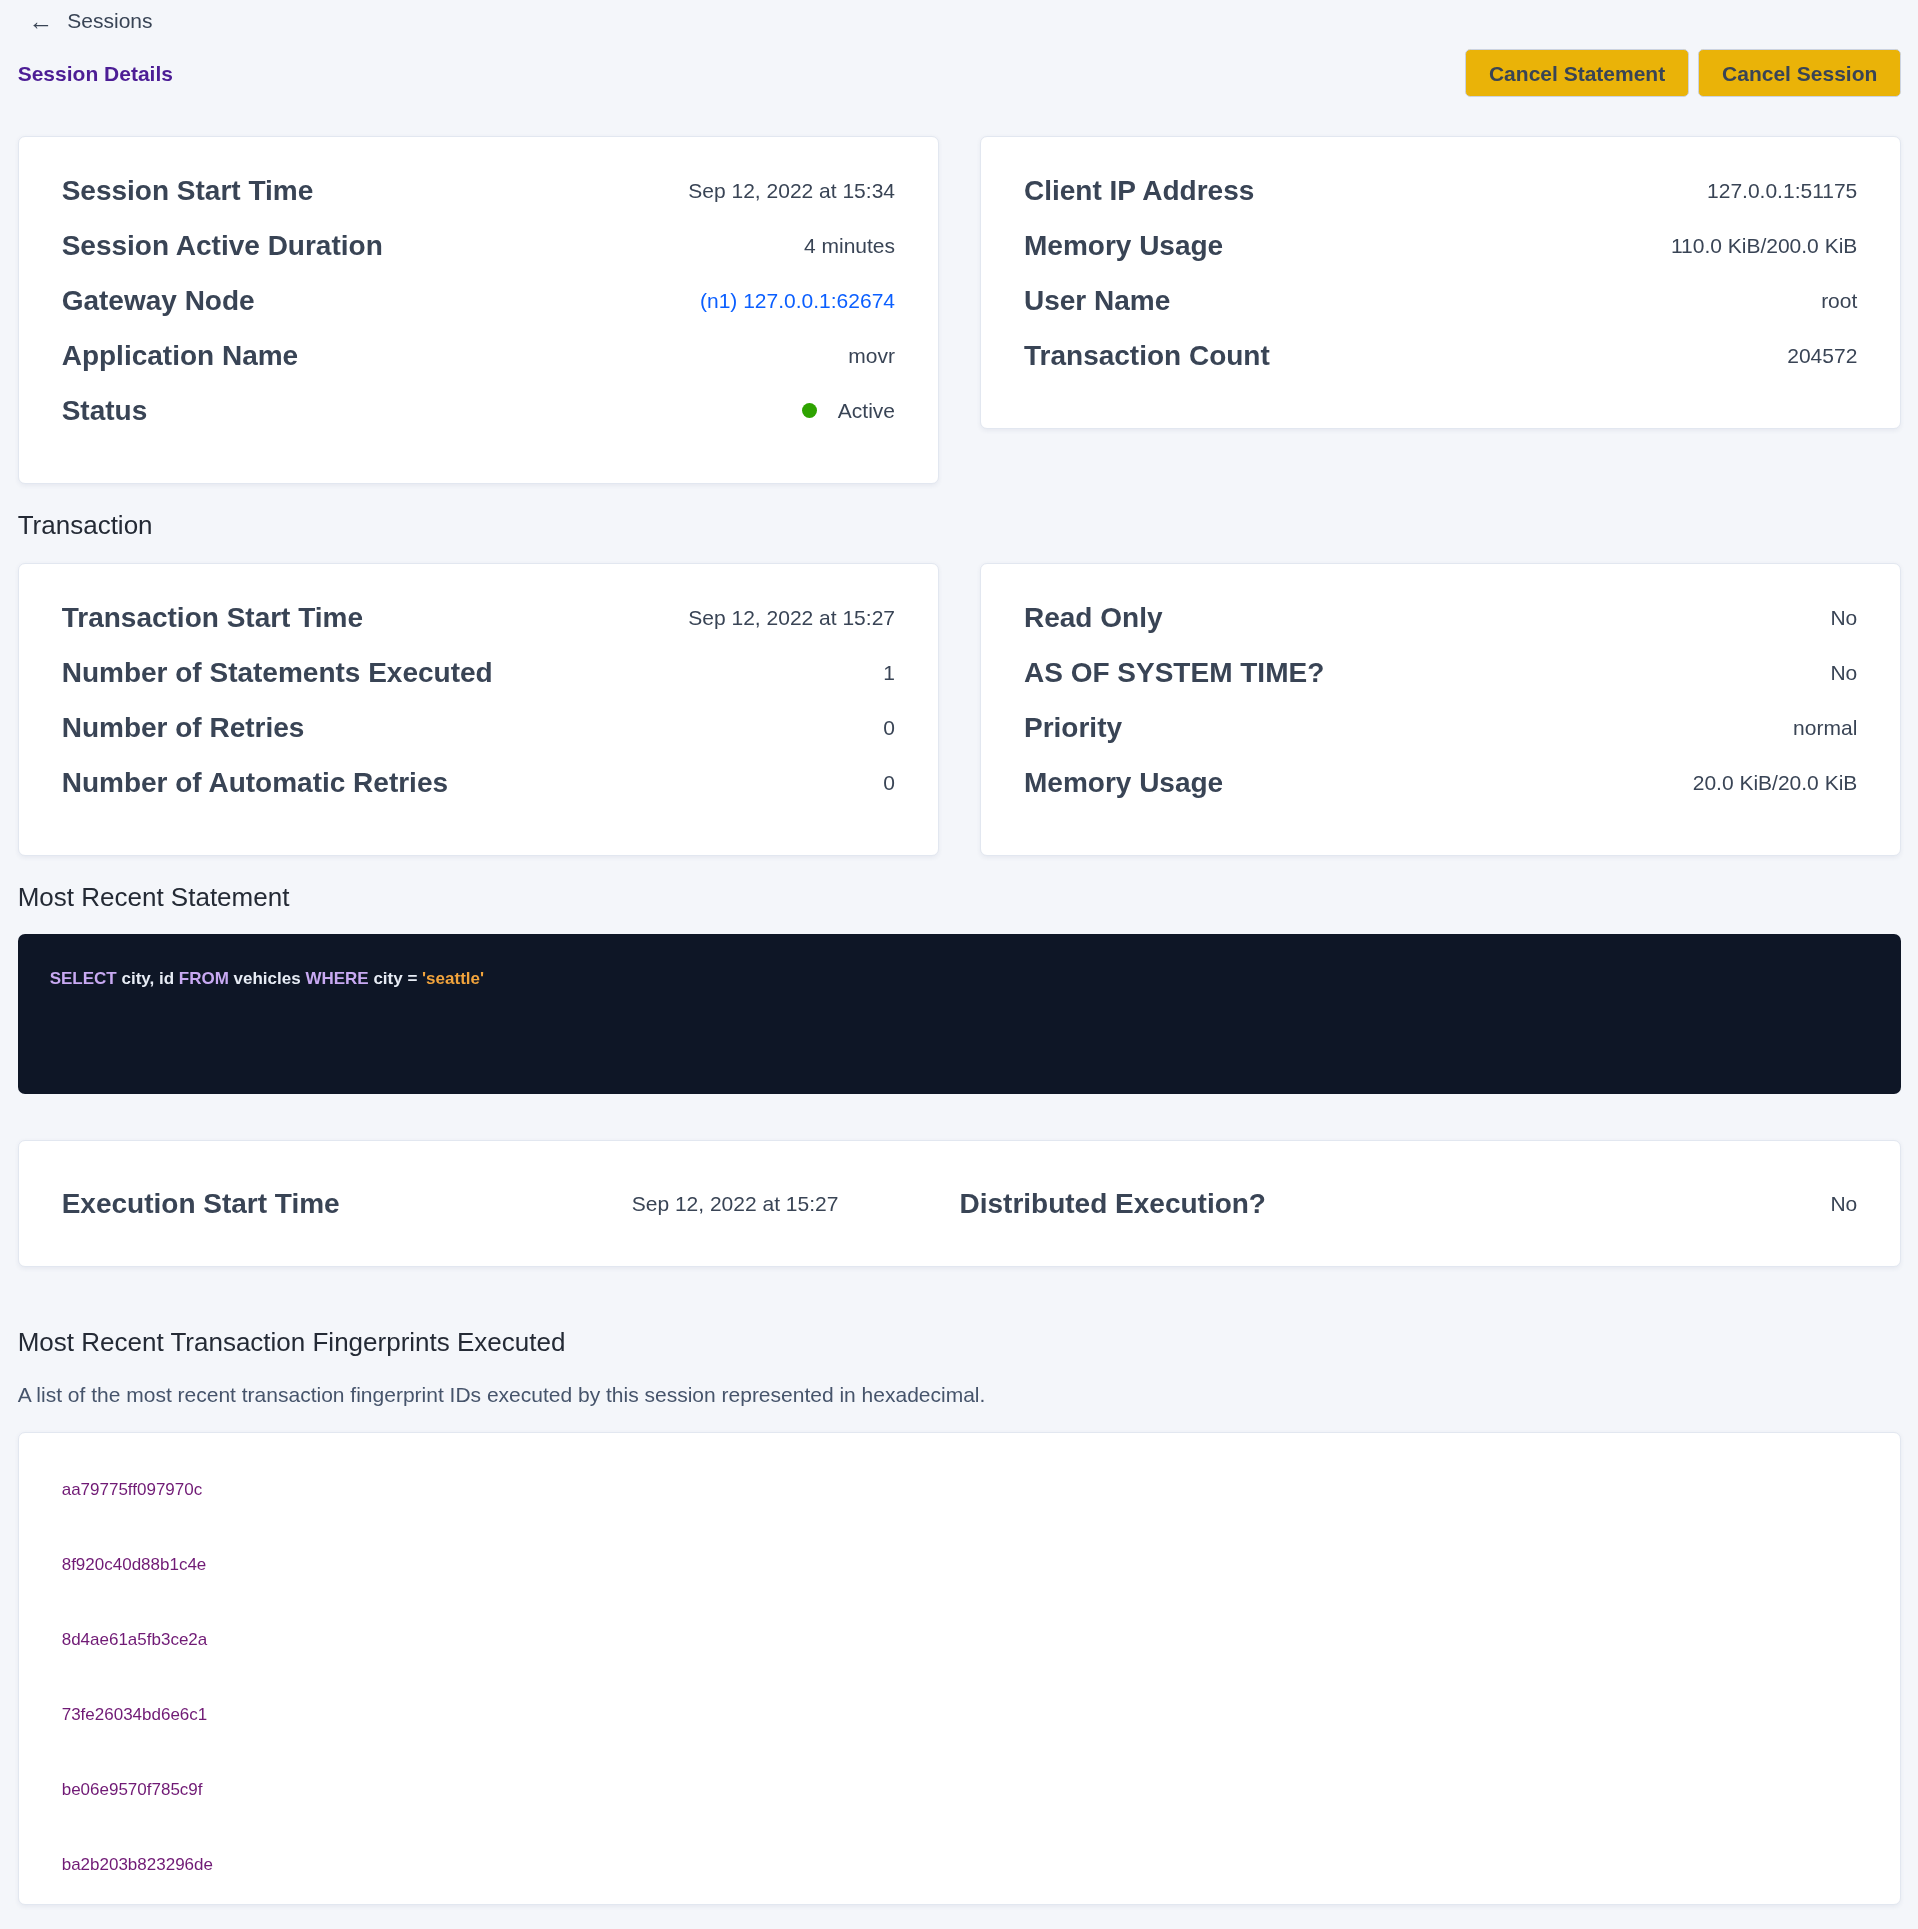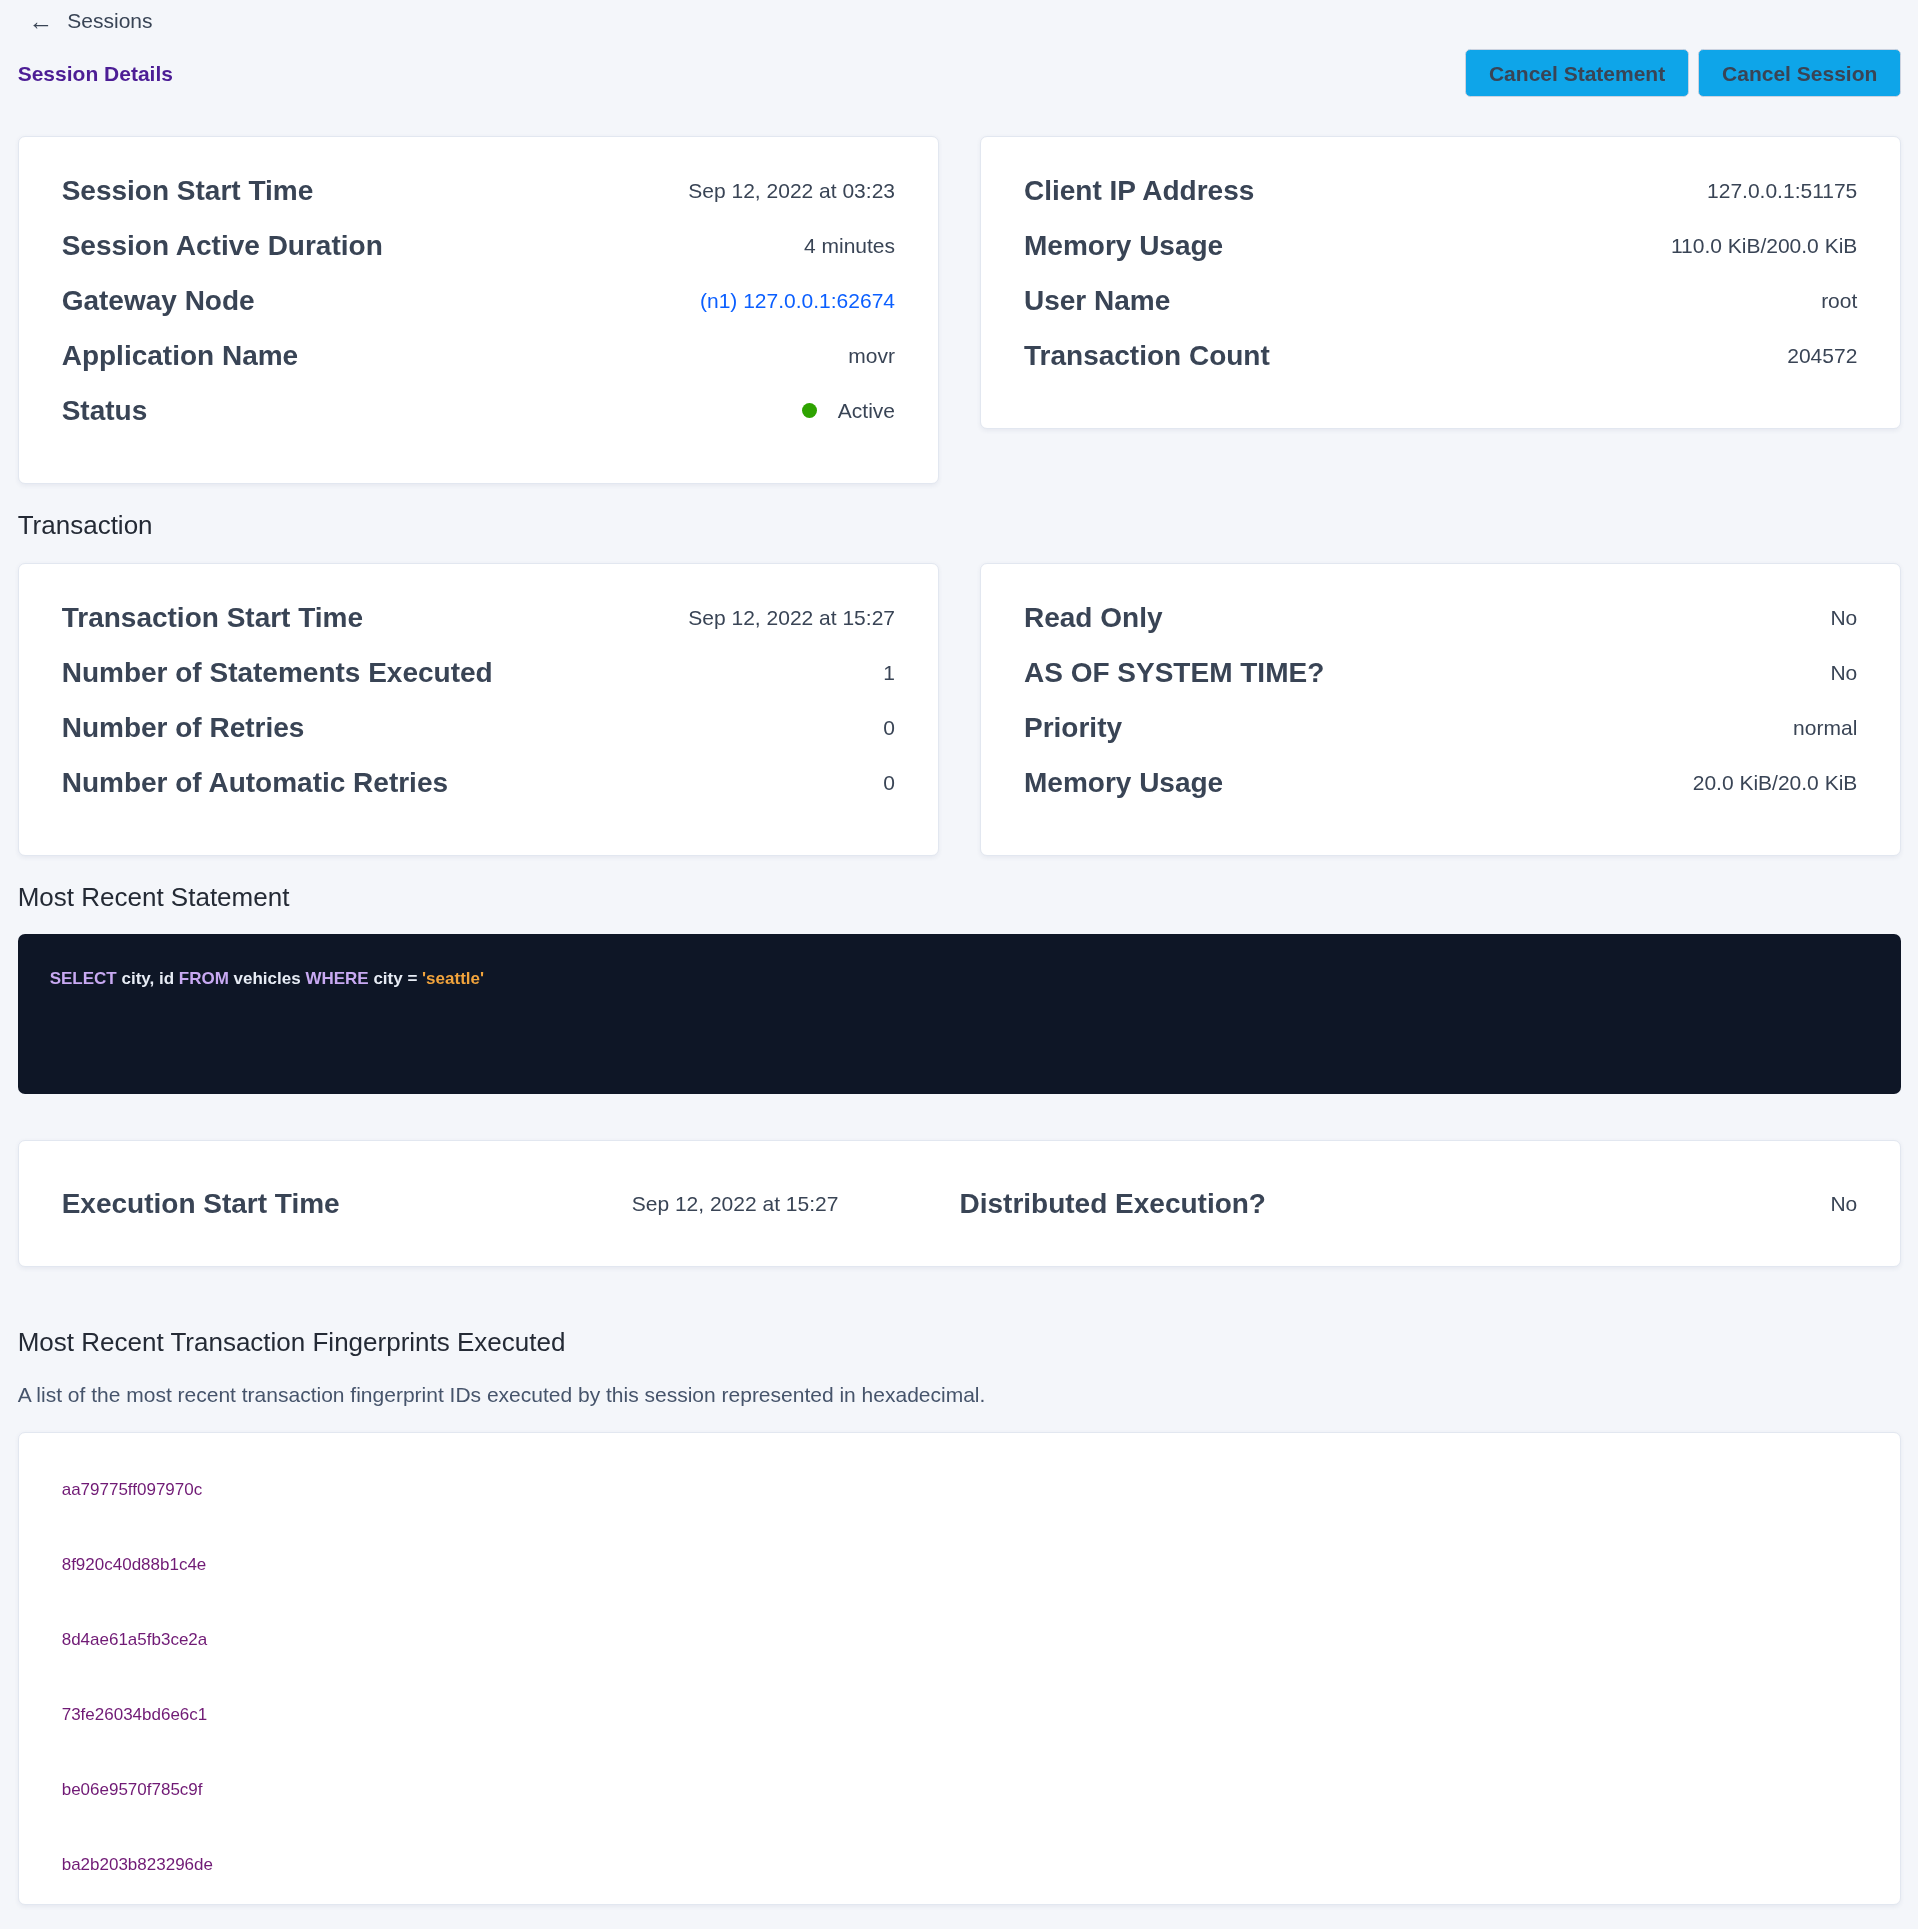--- a/index.html
+++ b/index.html
@@ -25,21 +25,21 @@
   
   .title-row {
     display:flex; justify-content:space-between; align-items:center;
     margin-top:14px; height:51px;
   }
   .page-title {
     font-size:21px; font-weight:700; color:#4c1d95; line-height:35px;
   }
   .btn-group { display:flex; gap:8.9px; }
   .btn {
-    background:#0ea5e9;
+    background:#eab308;
     border:0.9px solid #ccd3e0;
     border-radius:5.3px;
     padding:10.6px 23px;
     font-family:"Liberation Sans", sans-serif;
     font-size:21px; font-weight:700; color:#394455;
     cursor:pointer; line-height:25px;
   }
 
   
   .cards-row {
@@ -135,21 +135,21 @@
     <div class="btn-group">
       <button class="btn">Cancel Statement</button>
       <button class="btn">Cancel Session</button>
     </div>
   </div>
 
   <div class="cards-row">
     <div class="card">
       <div class="crow">
         <span class="lbl">Session Start Time</span>
-        <span class="val">Sep 12, 2022 at 03:23</span>
+        <span class="val">Sep 12, 2022 at 15:34</span>
       </div>
       <div class="crow">
         <span class="lbl">Session Active Duration</span>
         <span class="val">4 minutes</span>
       </div>
       <div class="crow">
         <span class="lbl">Gateway Node</span>
         <a class="val link">(n1) 127.0.0.1:62674</a>
       </div>
       <div class="crow">

